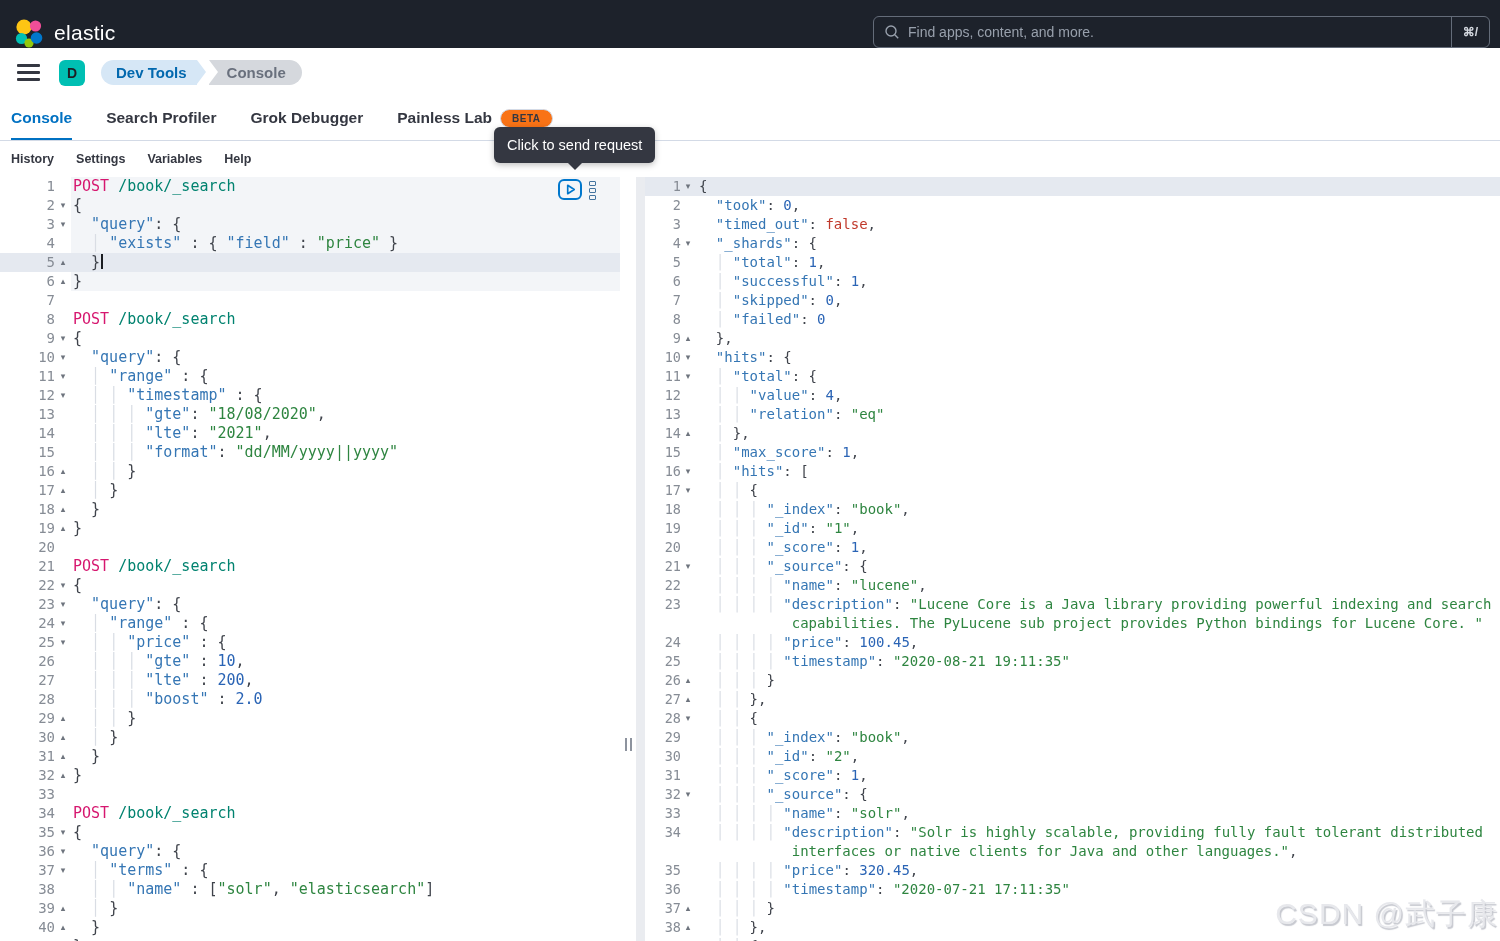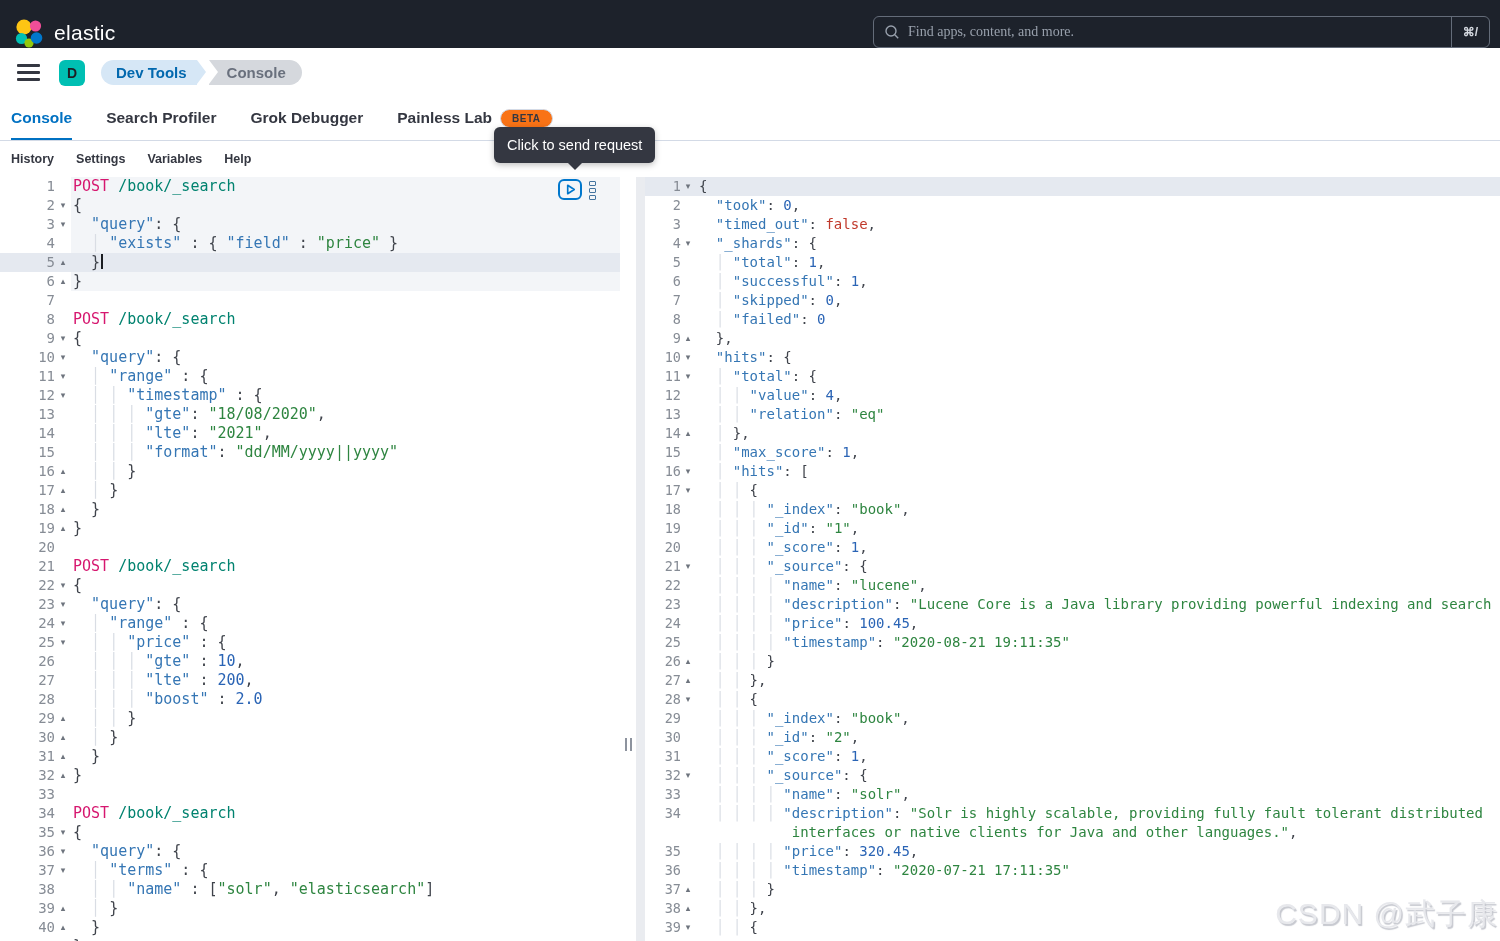--- a/index.html
+++ b/index.html
@@ -5,21 +5,21 @@
   * { margin:0; padding:0; box-sizing:border-box; }
   html,body { width:1500px; height:941px; overflow:hidden; background:#fff;
     font-family:"Liberation Sans", sans-serif; position:relative; }
 
   
   .topbar { height:48px; background:var(--topbar_bg,#1d222b); display:flex; align-items:flex-end; padding:0 10px 0 14px; }
   .logo-wrap { display:flex; align-items:center; gap:10px; }
   .brand { color:#fff; font-size:21px; font-weight:400; letter-spacing:.3px; }
   .searchbox { margin-left:auto; width:617px; height:32px; border:1px solid #646c79; border-radius:6px;
     display:flex; align-items:center; overflow:hidden; }
-  .searchbox .ph { color:#98a0ac; font-size:14px;font-family:Liberation Serif, serif; }
+  .searchbox .ph { color:#98a0ac; font-size:14px; }
   .search-ico { margin:0 8px 0 10px; display:flex; }
   .kbd-wrap { margin-left:auto; height:100%; border-left:1px solid #646c79; display:flex; align-items:center; justify-content:center; width:38px; }
   .kbd { color:#d3d7de; font-size:12px; font-weight:600; }
 
   
   .crumb-row { height:49px; background:#fff; display:flex; align-items:center; padding-left:17px; }
   .hamburger { width:23px; height:17px; display:flex; flex-direction:column; justify-content:space-between; cursor:pointer; }
   .hamburger span { display:block; height:2.6px; background:#343741; border-radius:1px; }
   .app-badge { margin-left:19px; width:26px; height:26px; border-radius:6px; background:var(--badge_teal,#00bfb3);
     color:#1d1e24; font-weight:700; font-size:14px; display:flex; align-items:center; justify-content:center; }
@@ -240,20 +240,21 @@
           <div class="line"><span class="gutter-num">14</span><span class="fold">▴</span><pre class="code">  <span class="tok-g">│</span> <span class="tok-pun">},</span></pre></div>
           <div class="line"><span class="gutter-num">15</span><span class="fold"></span><pre class="code">  <span class="tok-g">│</span> <span class="tok-key">"max_score"</span><span class="tok-pun">: </span><span class="tok-num">1</span><span class="tok-pun">,</span></pre></div>
           <div class="line"><span class="gutter-num">16</span><span class="fold">▾</span><pre class="code">  <span class="tok-g">│</span> <span class="tok-key">"hits"</span><span class="tok-pun">: [</span></pre></div>
           <div class="line"><span class="gutter-num">17</span><span class="fold">▾</span><pre class="code">  <span class="tok-g">│</span> <span class="tok-g">│</span> <span class="tok-pun">{</span></pre></div>
           <div class="line"><span class="gutter-num">18</span><span class="fold"></span><pre class="code">  <span class="tok-g">│</span> <span class="tok-g">│</span> <span class="tok-g">│</span> <span class="tok-key">"_index"</span><span class="tok-pun">: </span><span class="tok-str">"book"</span><span class="tok-pun">,</span></pre></div>
           <div class="line"><span class="gutter-num">19</span><span class="fold"></span><pre class="code">  <span class="tok-g">│</span> <span class="tok-g">│</span> <span class="tok-g">│</span> <span class="tok-key">"_id"</span><span class="tok-pun">: </span><span class="tok-str">"1"</span><span class="tok-pun">,</span></pre></div>
           <div class="line"><span class="gutter-num">20</span><span class="fold"></span><pre class="code">  <span class="tok-g">│</span> <span class="tok-g">│</span> <span class="tok-g">│</span> <span class="tok-key">"_score"</span><span class="tok-pun">: </span><span class="tok-num">1</span><span class="tok-pun">,</span></pre></div>
           <div class="line"><span class="gutter-num">21</span><span class="fold">▾</span><pre class="code">  <span class="tok-g">│</span> <span class="tok-g">│</span> <span class="tok-g">│</span> <span class="tok-key">"_source"</span><span class="tok-pun">: {</span></pre></div>
           <div class="line"><span class="gutter-num">22</span><span class="fold"></span><pre class="code">  <span class="tok-g">│</span> <span class="tok-g">│</span> <span class="tok-g">│</span> <span class="tok-g">│</span> <span class="tok-key">"name"</span><span class="tok-pun">: </span><span class="tok-str">"lucene"</span><span class="tok-pun">,</span></pre></div>
           <div class="line"><span class="gutter-num">23</span><span class="fold"></span><pre class="code">  <span class="tok-g">│</span> <span class="tok-g">│</span> <span class="tok-g">│</span> <span class="tok-g">│</span> <span class="tok-key">"description"</span><span class="tok-pun">: </span><span class="tok-str">"Lucene Core is a Java library providing powerful indexing and search</span></pre></div>
+          <div class="line"><span class="gutter-num"></span><span class="fold"></span><pre class="code"><span class="tok-str">           capabilities. The PyLucene sub project provides Python bindings for Lucene Core. "</span></pre></div>
           <div class="line"><span class="gutter-num">24</span><span class="fold"></span><pre class="code">  <span class="tok-g">│</span> <span class="tok-g">│</span> <span class="tok-g">│</span> <span class="tok-g">│</span> <span class="tok-key">"price"</span><span class="tok-pun">: </span><span class="tok-num">100.45</span><span class="tok-pun">,</span></pre></div>
           <div class="line"><span class="gutter-num">25</span><span class="fold"></span><pre class="code">  <span class="tok-g">│</span> <span class="tok-g">│</span> <span class="tok-g">│</span> <span class="tok-g">│</span> <span class="tok-key">"timestamp"</span><span class="tok-pun">: </span><span class="tok-str">"2020-08-21 19:11:35"</span></pre></div>
           <div class="line"><span class="gutter-num">26</span><span class="fold">▴</span><pre class="code">  <span class="tok-g">│</span> <span class="tok-g">│</span> <span class="tok-g">│</span> <span class="tok-pun">}</span></pre></div>
           <div class="line"><span class="gutter-num">27</span><span class="fold">▴</span><pre class="code">  <span class="tok-g">│</span> <span class="tok-g">│</span> <span class="tok-pun">},</span></pre></div>
           <div class="line"><span class="gutter-num">28</span><span class="fold">▾</span><pre class="code">  <span class="tok-g">│</span> <span class="tok-g">│</span> <span class="tok-pun">{</span></pre></div>
           <div class="line"><span class="gutter-num">29</span><span class="fold"></span><pre class="code">  <span class="tok-g">│</span> <span class="tok-g">│</span> <span class="tok-g">│</span> <span class="tok-key">"_index"</span><span class="tok-pun">: </span><span class="tok-str">"book"</span><span class="tok-pun">,</span></pre></div>
           <div class="line"><span class="gutter-num">30</span><span class="fold"></span><pre class="code">  <span class="tok-g">│</span> <span class="tok-g">│</span> <span class="tok-g">│</span> <span class="tok-key">"_id"</span><span class="tok-pun">: </span><span class="tok-str">"2"</span><span class="tok-pun">,</span></pre></div>
           <div class="line"><span class="gutter-num">31</span><span class="fold"></span><pre class="code">  <span class="tok-g">│</span> <span class="tok-g">│</span> <span class="tok-g">│</span> <span class="tok-key">"_score"</span><span class="tok-pun">: </span><span class="tok-num">1</span><span class="tok-pun">,</span></pre></div>
           <div class="line"><span class="gutter-num">32</span><span class="fold">▾</span><pre class="code">  <span class="tok-g">│</span> <span class="tok-g">│</span> <span class="tok-g">│</span> <span class="tok-key">"_source"</span><span class="tok-pun">: {</span></pre></div>
           <div class="line"><span class="gutter-num">33</span><span class="fold"></span><pre class="code">  <span class="tok-g">│</span> <span class="tok-g">│</span> <span class="tok-g">│</span> <span class="tok-g">│</span> <span class="tok-key">"name"</span><span class="tok-pun">: </span><span class="tok-str">"solr"</span><span class="tok-pun">,</span></pre></div>

